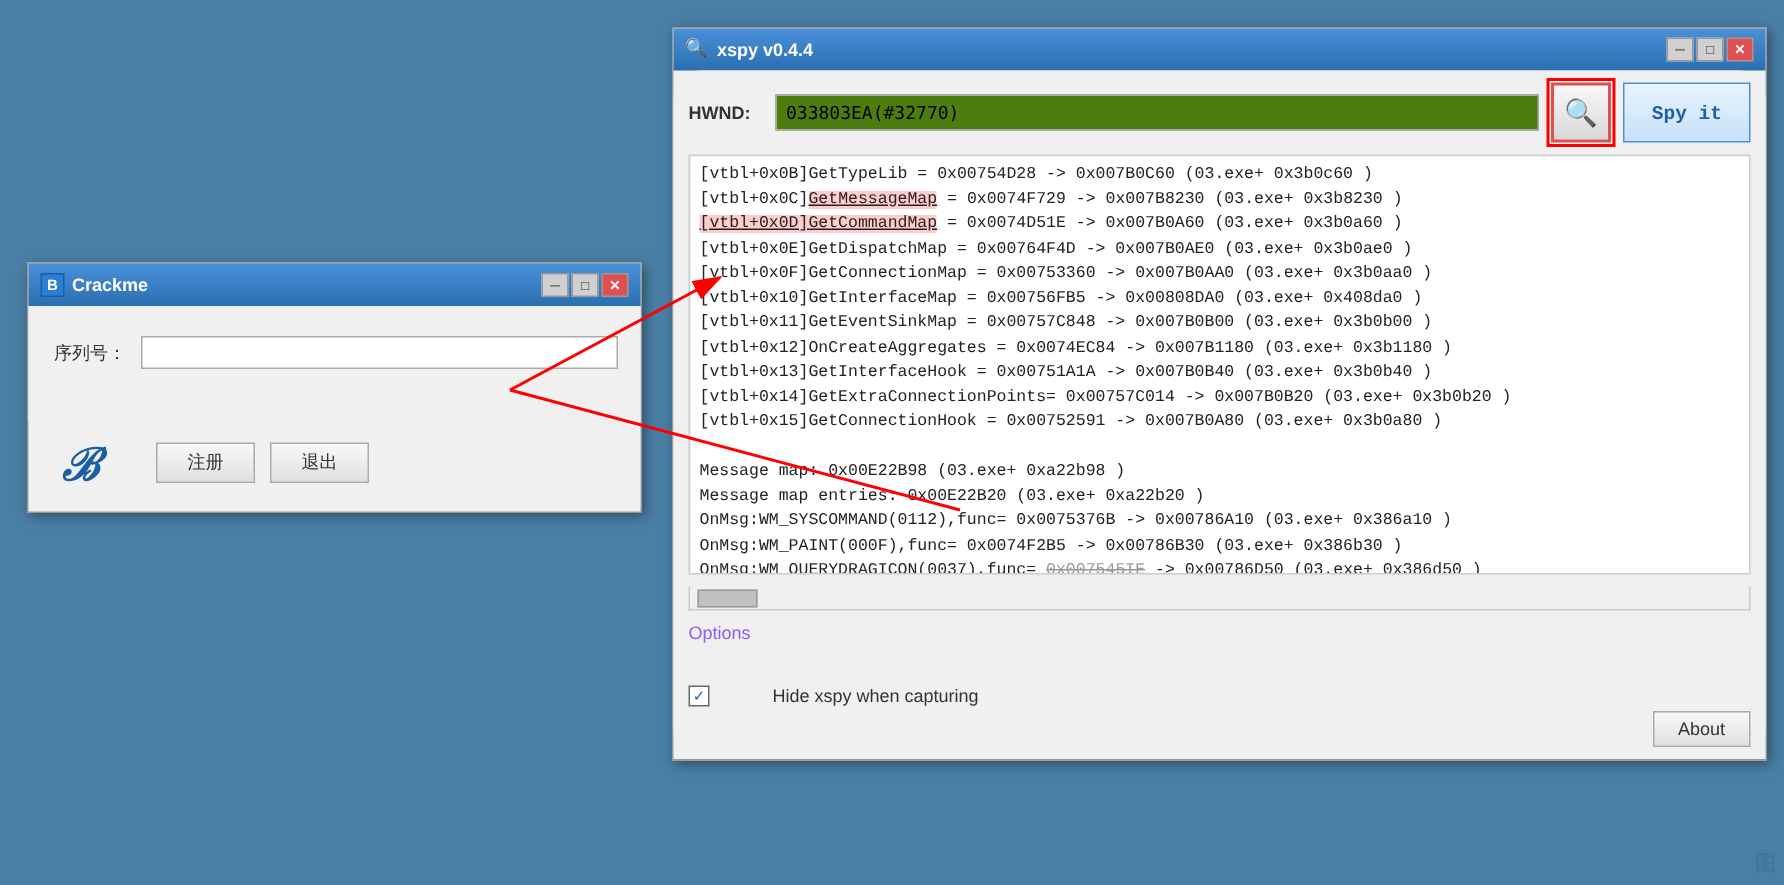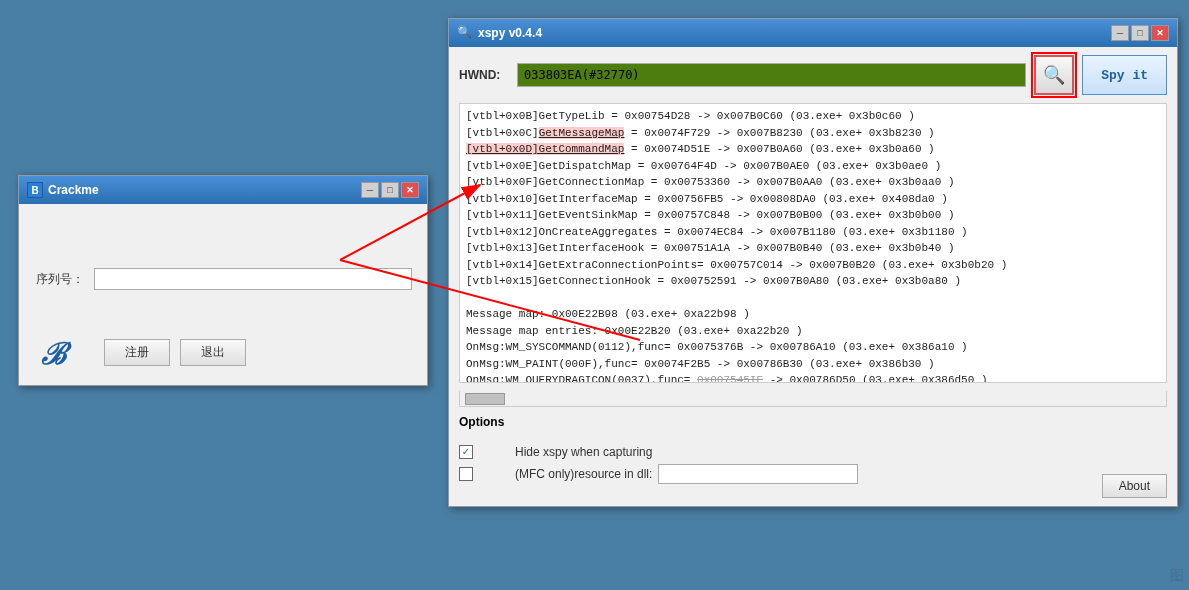--- a/index.html
+++ b/index.html
@@ -95,21 +95,20 @@
     }
     .crackme-body {
       padding: 20px 15px;
       background: #f0f0f0;
     }
     .form-row {
       display: flex;
       align-items: center;
       margin-bottom: 15px;
       gap: 10px;
-      margin-top: 44px;
     }
     .form-label {
       width: 50px;
       text-align: right;
       font-size: 12px;
       color: #333;
     }
     .form-input {
       flex: 1;
       height: 22px;
@@ -253,22 +252,22 @@
       background: #ffcccc;
       text-decoration: underline;
     }
 
     
     .options-section {
       margin-top: 4px;
     }
     .options-label {
       font-size: 12px;
-      font-weight: bold;
-      color: #000000;
+      font-weight: normal;
+      color: #8b5cf6;
       margin-bottom: 6px;
     }
     .option-row {
       display: flex;
       align-items: center;
       gap: 6px;
       margin-bottom: 5px;
     }
     .option-checkbox {
       width: 14px;
@@ -411,25 +410,20 @@
     </div>
 
     <div class="options-section">
       <div class="options-label">Options</div>
       <div class="options-row-container">
         <div class="options-inner">
           <div class="option-row">
             <div class="option-checkbox">✓</div>
             <span class="option-text">Hide xspy when capturing</span>
           </div>
-          <div class="option-row">
-            <div class="option-checkbox">&nbsp;</div>
-            <span class="option-text">(MFC only)resource in dll:</span>
-            <input class="resource-input" type="text" value="" style="">
-          </div>
         </div>
         <button class="about-btn">About</button>
       </div>
     </div>
   </div>
 </div>
 
 <svg class="arrow-overlay" xmlns="http://www.w3.org/2000/svg">
 
   <defs>

